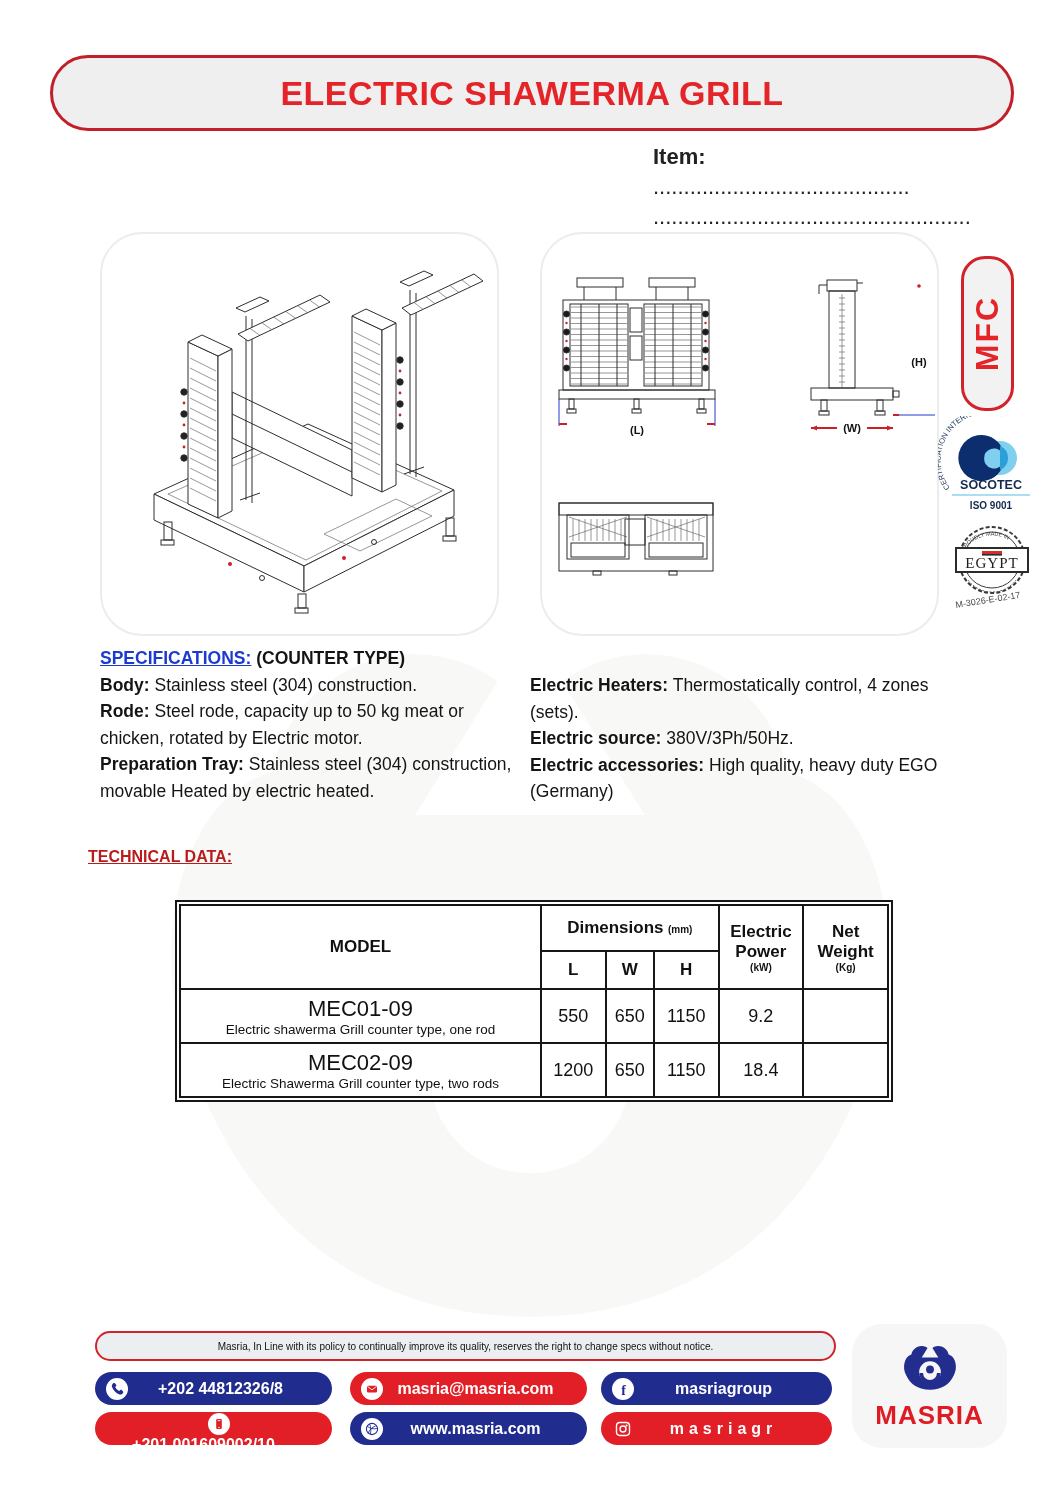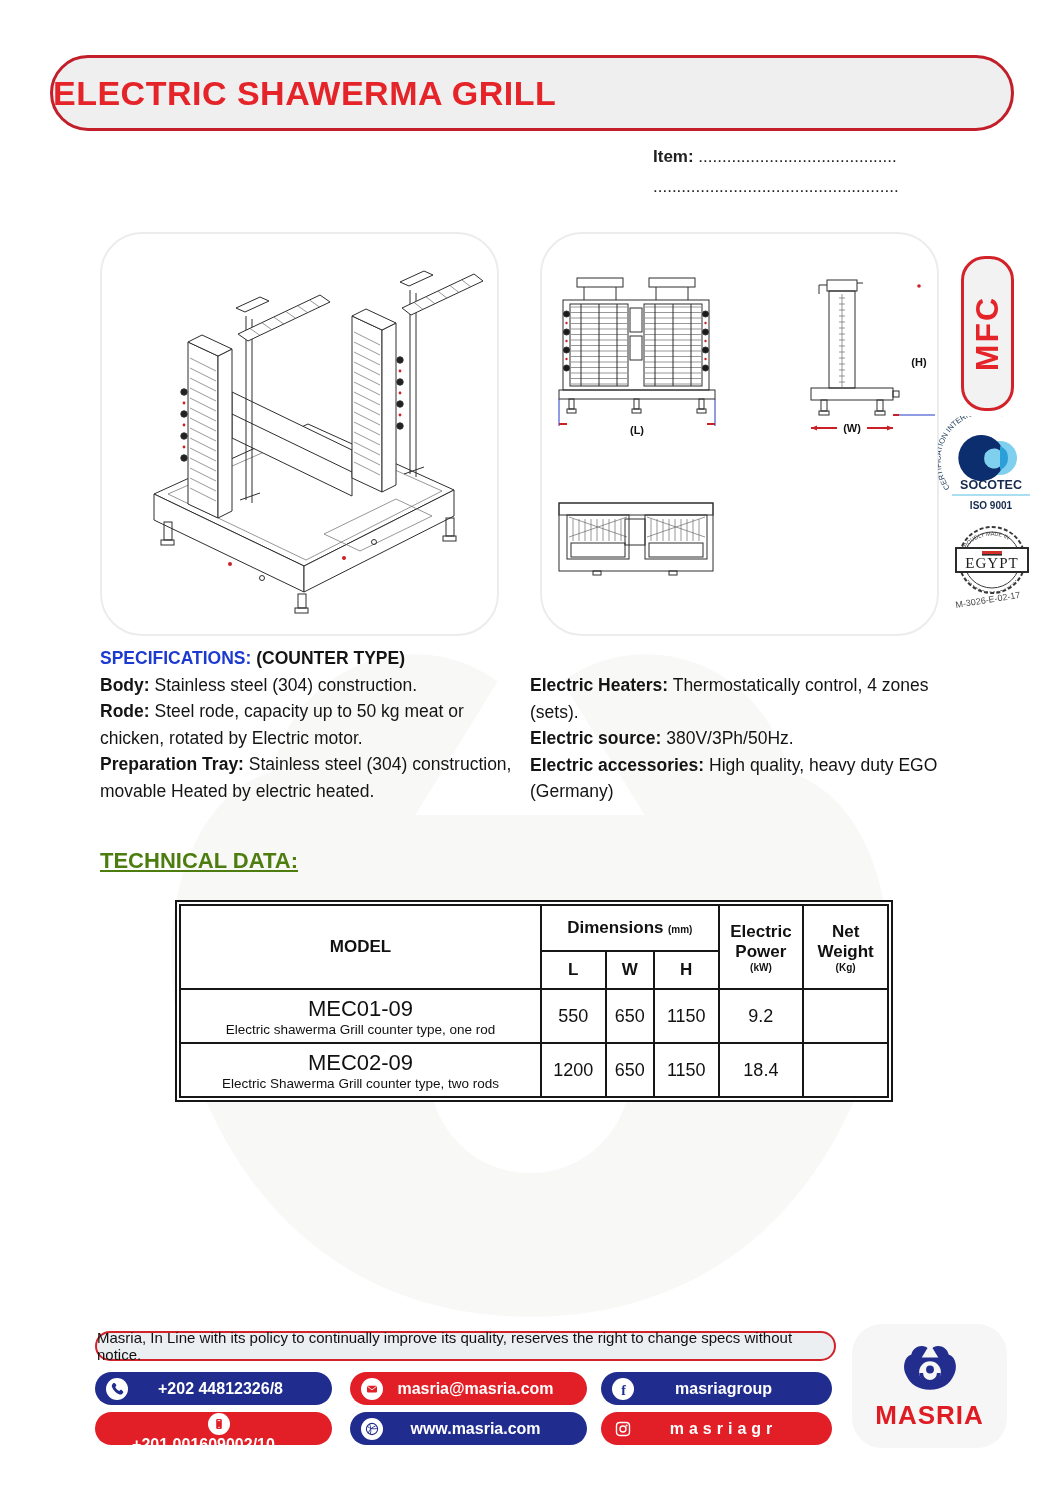--- a/index.html
+++ b/index.html
@@ -4,51 +4,51 @@
 <style>
   html,body{margin:0;padding:0;background:#fff;}
   .page{position:relative;width:1058px;height:1497px;background:#ffffff;overflow:hidden;
         font-family:"Liberation Sans",sans-serif;color:#111;}
   .abs{position:absolute;}
   
   .watermark{left:120px;top:600px;opacity:.06;z-index:0;}
   .z{z-index:1;}
   
   .title-pill{left:50px;top:55px;width:958px;height:70px;border:3px solid #c21f2a;border-radius:38px;
-      background:#efefef;display:flex;align-items:center;}
+      background:#efefef;display:flex;align-items:center;justify-content:center;}
   .title-pill h1{margin:0;font-size:34px;font-weight:bold;color:#e42429;letter-spacing:.5px;}
-  .item-block{left:653px;top:142px;width:288px;font-size:17px;line-height:30px;color:#222;}
+  .item-block{left:653px;top:142px;width:288px;font-size:22px;line-height:30px;color:#222;}
   .item-block b{font-weight:bold;}
   
   .card{background:#fff;border:2px solid #ececec;border-radius:42px;}
   .card-left{left:100px;top:232px;width:395px;height:400px;}
   .card-right{left:540px;top:232px;width:395px;height:400px;}
   
   .mfc-pill{left:961px;top:256px;width:47px;height:149px;border:3px solid #d2232b;border-radius:24px;
       background:#f2f2f3;display:flex;align-items:center;justify-content:center;}
   .mfc-pill span{transform:rotate(-90deg);font-size:32px;font-weight:bold;color:#e42429;letter-spacing:2px;}
   
   .spec-col{font-size:17.5px;line-height:26.5px;color:#141414;}
   .spec-left{left:100px;top:645px;width:432px;}
   .spec-right{left:530px;top:672px;width:440px;}
-  .spec-h{color:#1d3ad0;font-weight:bold;margin-top:32px;}
+  .spec-h{color:#1d3ad0;font-weight:bold;text-decoration:underline;margin-top:32px;}
   .spec-col b{font-weight:bold;}
-  .tech-h{left:100px;top:848px;font-size:22px;font-weight:bold;color:#4d7c0f;text-decoration:underline;}
+  .tech-h{left:88px;top:848px;font-size:16px;font-weight:bold;color:#b91c1c;text-decoration:underline;}
   
   .tbl-wrap{left:175px;top:900px;width:710px;border:2px solid #161616;padding:2px;background:#fff;}
   table.tech{border-collapse:collapse;width:100%;table-layout:fixed;}
   table.tech td,table.tech th{border:2px solid #161616;text-align:center;vertical-align:middle;padding:0 2px;}
   .h-main{font-size:17px;font-weight:bold;}
   .h-sub{font-size:10px;font-weight:bold;}
   .cell-num{font-size:18px;}
   .cell-model{font-size:22px;}
   .cell-desc{font-size:13.5px;}
   
   .disclaimer{left:95px;top:1331px;width:737px;height:26px;border:2px solid #d2232b;border-radius:15px;
-      background:#eceff2;display:flex;align-items:center;font-size:15px;color:#111;}
+      background:#eceff2;display:flex;align-items:center;justify-content:center;font-size:10px;color:#111;}
   .pill{height:33px;border-radius:18px;display:flex;align-items:center;color:#fff;
       font-weight:bold;font-size:16px;}
   .pill .ic{width:24px;height:24px;margin-left:10px;flex:0 0 auto;}
   .pill .lbl{flex:1;text-align:center;padding-right:20px;}
   .pill.blue{background:#202c8e;}
   .pill.red{background:#e21e26;}
   .brand-card{left:852px;top:1324px;width:155px;height:124px;border-radius:30px;background:#f6f6f6;
       display:flex;flex-direction:column;align-items:center;justify-content:center;}
   .brand-card .word{font-size:26px;font-weight:bold;color:#df1b23;letter-spacing:1px;margin-top:2px;}
   svg{display:block;}

